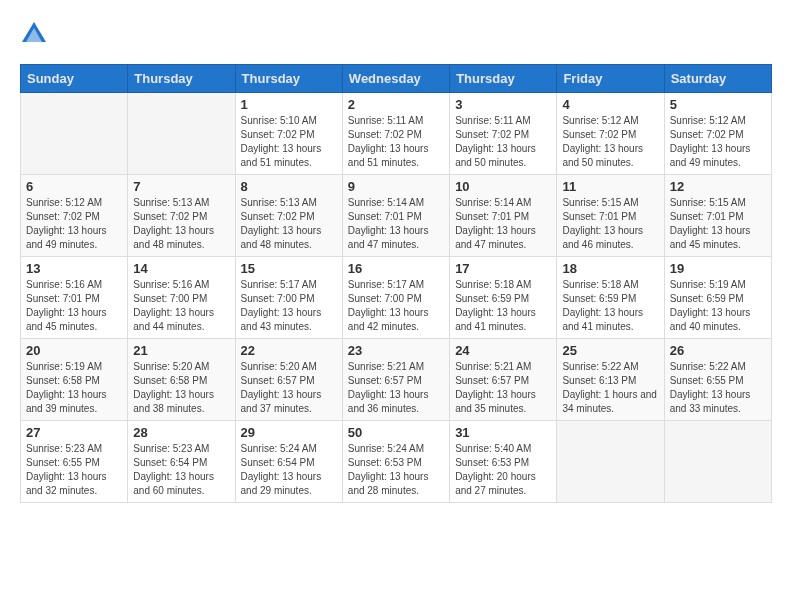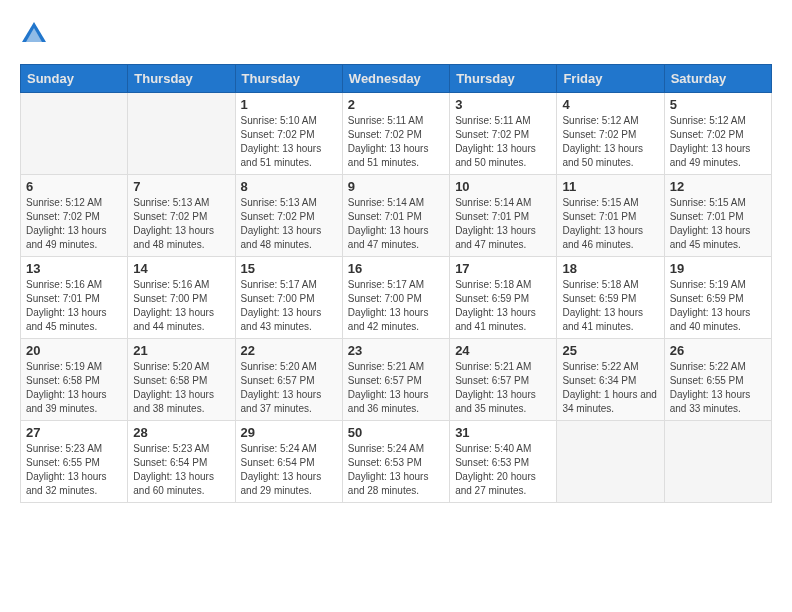--- a/index.html
+++ b/index.html
@@ -325,21 +325,21 @@
         <div class="day-info">
           <span>Sunrise: 5:21 AM</span><br>
           <span>Sunset: 6:57 PM</span><br>
           <span>Daylight: 13 hours and 35 minutes.</span>
         </div>
         </td>
         <td>
           <span class="day-num">25</span>
         <div class="day-info">
           <span>Sunrise: 5:22 AM</span><br>
-          <span>Sunset: 6:34 PM</span><br>
+          <span>Sunset: 6:13 PM</span><br>
           <span>Daylight: 1 hours and 34 minutes.</span>
         </div>
         </td>
         <td>
           <span class="day-num">26</span>
         <div class="day-info">
           <span>Sunrise: 5:22 AM</span><br>
           <span>Sunset: 6:55 PM</span><br>
           <span>Daylight: 13 hours and 33 minutes.</span>
         </div>

